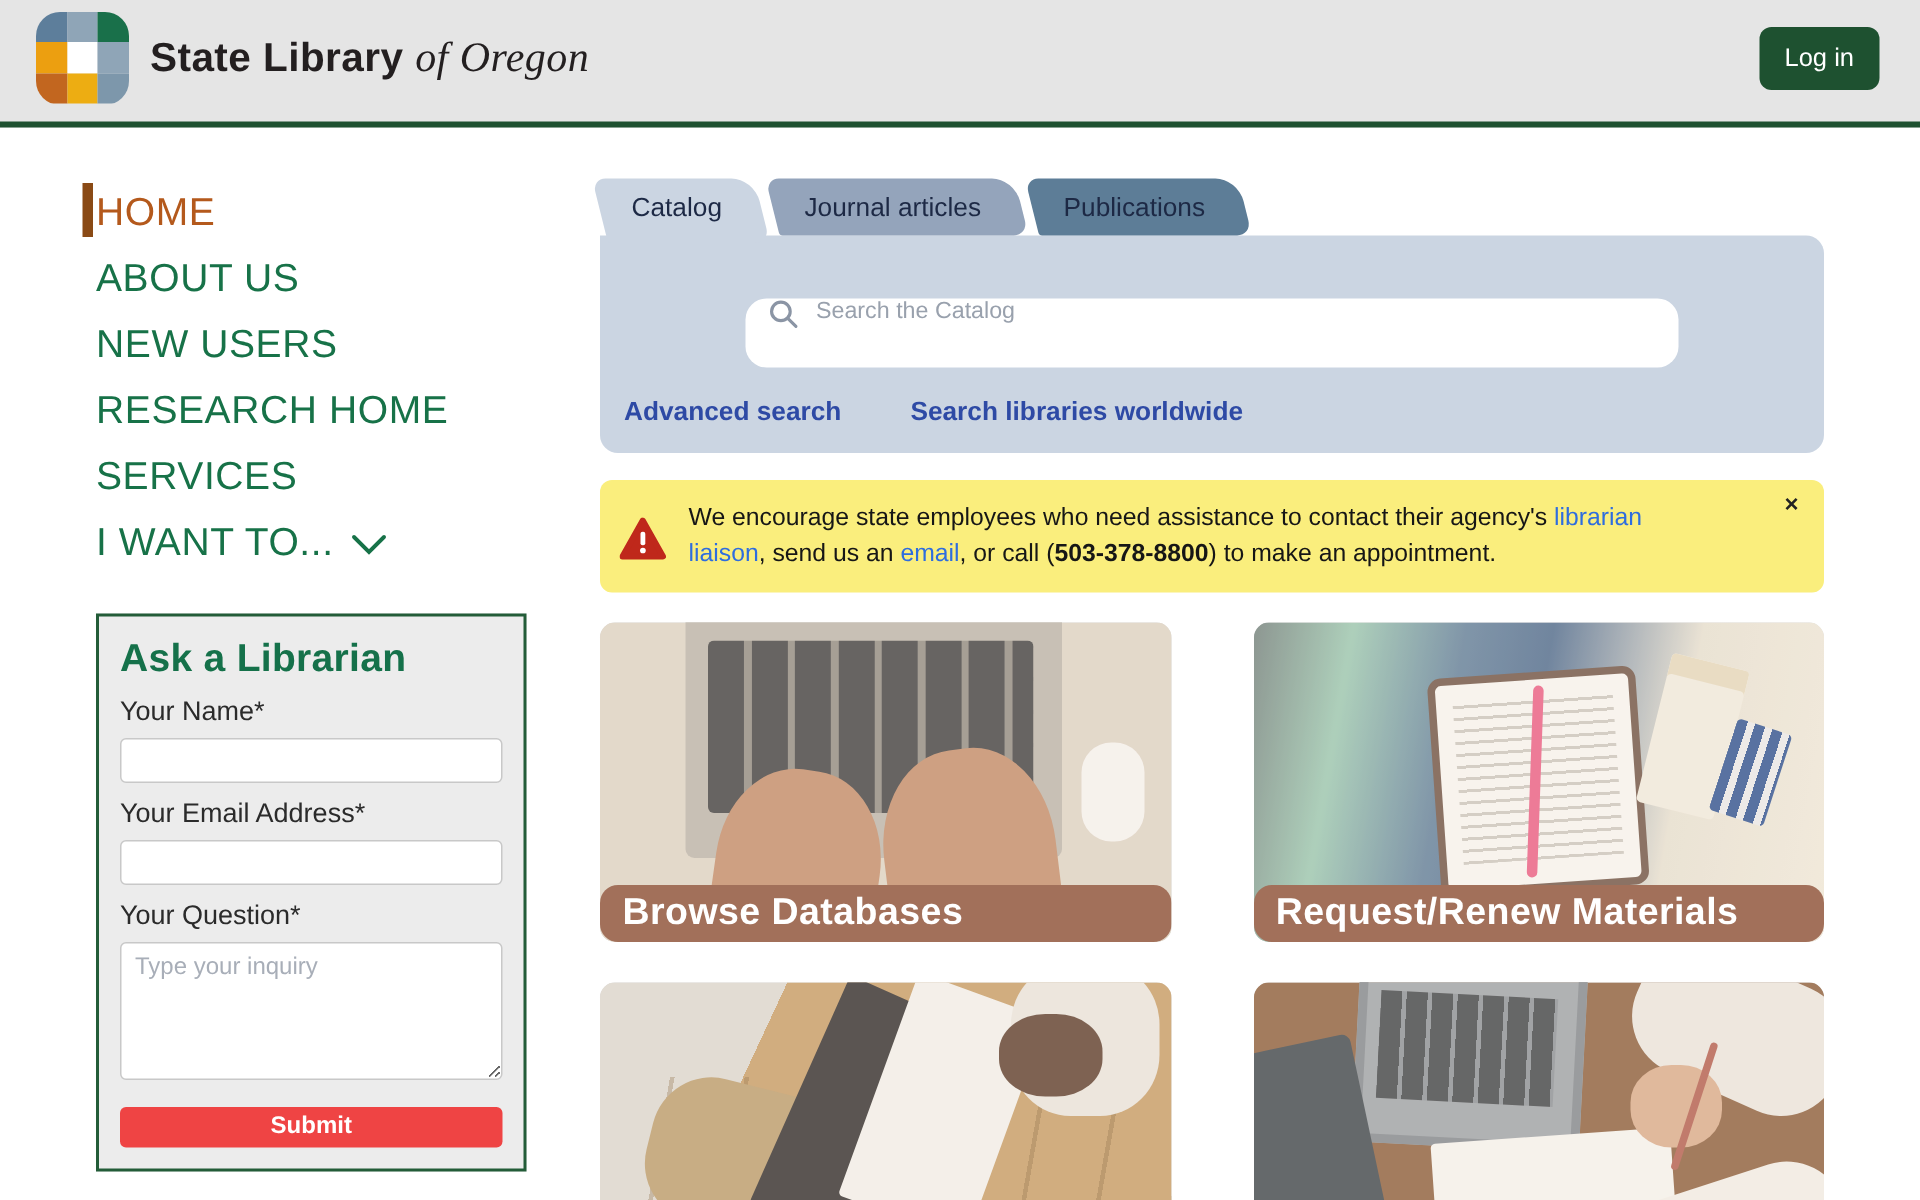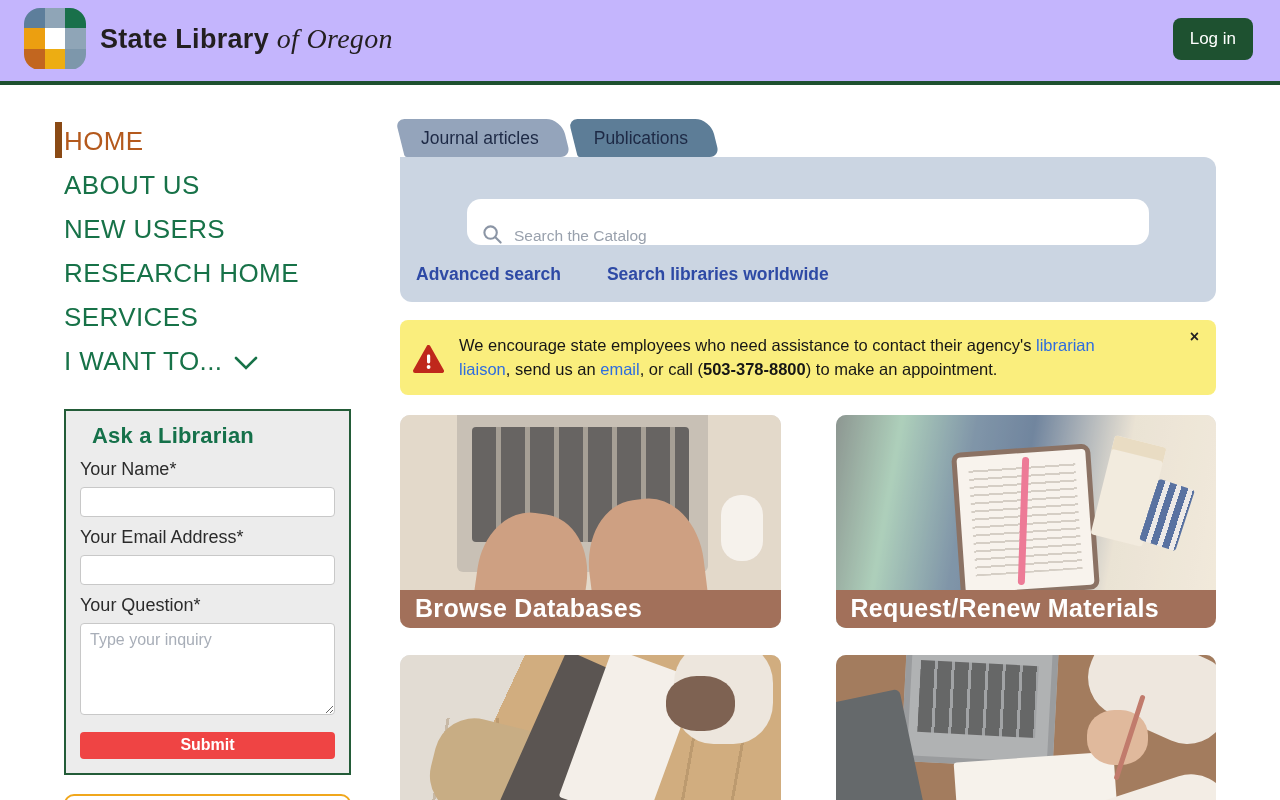--- a/index.html
+++ b/index.html
@@ -1,21 +1,21 @@
 <!DOCTYPE html>
 <html><head>
 <meta charset="utf-8">
 <style>
   * { margin:0; padding:0; box-sizing:border-box; }
   html,body { width:1280px; height:800px; overflow:hidden; background:#fff;
     font-family:"Liberation Sans", sans-serif; }
 
   
   .header { height:85px; border-bottom:4px solid #1e5130; display:flex;
-    align-items:center; justify-content:space-between; padding:0 27px 4px 24px; background:#c4b5fd; }
+    align-items:center; justify-content:space-between; padding:0 27px 4px 24px; background:#e5e5e5; }
   .logo-group { display:flex; align-items:center; gap:14px; }
   .logo-icon { width:62px; height:62px; border-radius:16px; overflow:hidden;
     display:grid; grid-template-columns:1fr 1fr 1fr; grid-template-rows:1fr 1fr 1fr; flex-shrink:0; }
   .logo-icon i { display:block; }
   .lg1{background:#5d7e9b}.lg2{background:#8fa5b7}.lg3{background:#19704a}
   .lg4{background:#ec9f10}.lg5{background:#ffffff}.lg6{background:#8fa5b7}
   .lg7{background:#c2661f}.lg8{background:#edad12}.lg9{background:#7d97ab}
   .logo-line1 { font-size:27px; color:#231f20; font-weight:bold; letter-spacing:.3px; }
   .logo-line1 .italic { font-family:"Liberation Serif", serif; font-weight:normal;
     font-style:italic; font-size:28px; }
@@ -32,21 +32,21 @@
   .nav { list-style:none; }
   .nav li { position:relative; font-size:26px; letter-spacing:.4px; color:#177248;
     height:44px; display:flex; align-items:center; cursor:pointer; }
   .nav li.active { color:#b4591c; }
   .nav li.active::before { content:""; position:absolute; left:-9px; top:3px; bottom:5px;
     width:7px; background:#8a4a15; }
   .chev { margin-left:12px; margin-top:4px; }
 
   
   .ask-box { margin-top:26px; border:2px solid #235c38; background:#ececec; padding:10px 14px 14px; }
-  .ask-title { color:#15714a; font-size:22px; font-weight:bold; margin:2px 12px 4px; letter-spacing:.2px; }
+  .ask-title { color:#15714a; font-size:26px; font-weight:bold; margin:2px 0 4px; letter-spacing:.2px; }
   .ask-label { display:block; font-size:18px; color:#2b2b2b; margin:10px 0 7px; }
   .ask-input { width:100%; height:30px; border:1px solid #c8c8c8; border-radius:4px;
     background:#fff; font-size:15px; padding:0 8px; font-family:inherit; }
   .ask-textarea { width:100%; height:92px; border:1px solid #c8c8c8; border-radius:4px;
     background:#fff; font-size:16px; padding:7px 9px; font-family:inherit; resize:vertical; color:#333; }
   .ask-textarea::placeholder { color:#a8aeb8; }
   .ask-submit { margin-top:13px; width:100%; background:#ef4444; border:none; border-radius:4px;
     color:#fff; font-weight:bold; font-size:16px; padding:4px 0 5px; cursor:pointer; font-family:inherit; }
 
   
@@ -61,42 +61,42 @@
     font-size:17.5px; color:#1d2945; cursor:pointer; margin-right:7px; }
   .tab::before { content:""; position:absolute; inset:0; transform:skewX(14deg);
     transform-origin:50% 50%; border-radius:9px 15px 10px 2px; }
   .tab span { position:relative; }
   .tab-1 { z-index:3; } .tab-1::before { background:#cbd5e2; inset:0 0 -5px 0; }
   .tab-2 { z-index:2; } .tab-2::before { background:#94a4bb; }
   .tab-3 { z-index:1; } .tab-3::before { background:#5d7d97; }
 
   
   .panel { position:relative; z-index:1; background:#cbd5e2; border-radius:0 12px 12px 12px; height:145px; }
-  .search-box { width:682px; height:46px; margin:0 auto; position:relative; top:42px;
-    background:#fff; border-radius:14px; display:flex; align-items:flex-end; padding:0 15px; gap:11px; }
+  .search-box { width:622px; height:46px; margin:0 auto; position:relative; top:42px;
+    background:#fff; border-radius:14px; display:flex; align-items:flex-start; padding:0 15px; gap:11px; }
   .search-input { border:none; outline:none; flex:1; font-size:15.5px; color:#333;
     background:transparent; font-family:inherit; }
   .search-input::placeholder { color:#99a1ad; }
   .panel-links { position:absolute; left:16px; top:107px; display:flex; gap:46px; }
   .panel-links a { color:#2e4aa5; font-weight:bold; font-size:17.5px; text-decoration:none; cursor:pointer; }
 
   
   .alert { margin-top:18px; background:#faee7d; border-radius:8px; position:relative;
     display:flex; gap:15px; padding:13px 90px 13px 13px; align-items:center; }
   .alert-text { font-size:16.5px; line-height:1.47; color:#161616; max-width:660px; }
   .alert-text a { color:#2e6ddf; text-decoration:none; cursor:pointer; }
   .alert-close { position:absolute; top:9px; right:17px; font-size:16px; color:#222;
     cursor:pointer; line-height:1; font-weight:bold; }
 
   
   .cards { margin-top:20px; display:grid; grid-template-columns:1fr 1fr; column-gap:55px; row-gap:27px; }
   .card { position:relative; height:213px; border-radius:10px; overflow:hidden; cursor:pointer; background:#ddd; }
   .card-caption { position:absolute; left:0; right:0; bottom:0; height:38px; background:#a2705a;
     color:#fff; font-weight:bold; font-size:25px; display:flex; align-items:center; padding-left:15px;
-    letter-spacing:.3px; z-index:3; }
+    letter-spacing:.3px; z-index:3;border-radius:12px; }
   .photo { position:absolute; inset:0; }
   .photo::after { content:""; position:absolute; inset:0; background:rgba(255,242,232,.22); }
   .photo > div { position:absolute; }
 
   
   .ph-laptop { background:#dcd2c2; }
   .ph-laptop .lapbody { left:15%; right:19%; top:-6%; bottom:26%; background:#b9b3a7; border-radius:6px; }
   .ph-laptop .keys { left:19%; right:24%; top:6%; bottom:40%; border-radius:4px;
     background:repeating-linear-gradient(90deg,#3d3d3d 0 24px,#8d887e 24px 29px),
                repeating-linear-gradient(0deg, rgba(141,136,126,.9) 0 3px, rgba(0,0,0,0) 3px 22px); }
@@ -218,20 +218,23 @@
         <span class="cal-arrow">«</span>
         <span class="cal-month">March 2026</span>
         <span class="cal-arrow">»</span>
       </div>
 
     </div>
   </div>
 
   <div class="main">
     <div class="tabs">
+      <div class="tab tab-1">
+          <span>Catalog</span>
+        </div>
       <div class="tab tab-2">
           <span>Journal articles</span>
         </div>
       <div class="tab tab-3">
           <span>Publications</span>
         </div>
     </div>
 
     <div class="panel">
       <div class="search-box">

